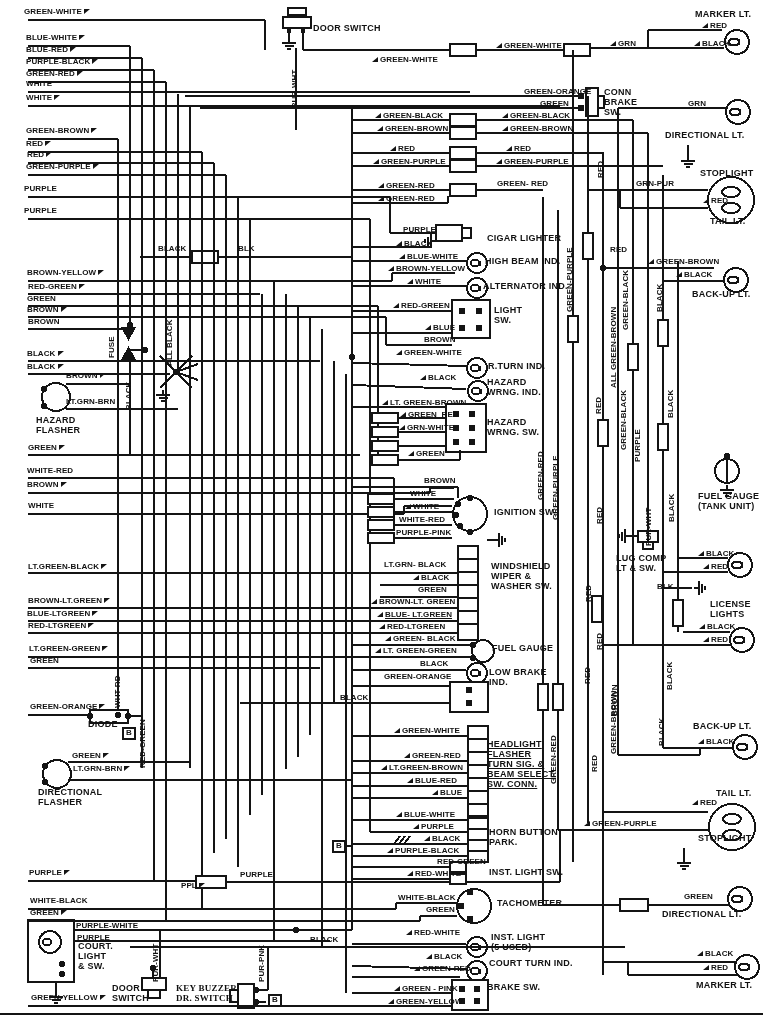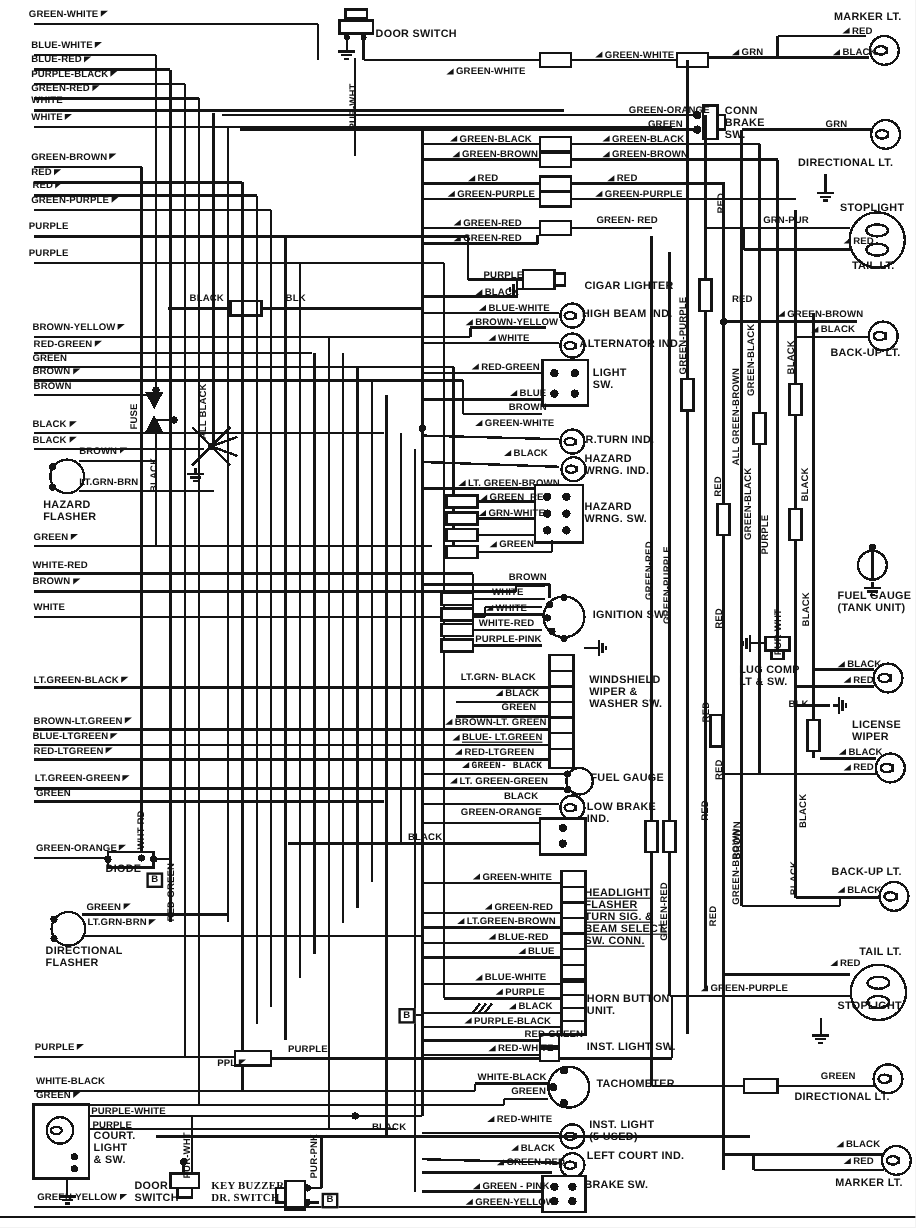--- a/index.html
+++ b/index.html
@@ -592,21 +592,21 @@
       <span class="lbl" style="left: 396px; top: 529px;"><span>PURPLE-PINK</span></span>
       <span class="lbl" style="left: 384px; top: 561px;"><span>LT.GRN- BLACK</span></span>
       <span class="lbl c" style="left: 491px; top: 562px;"><span>WINDSHIELD
 WIPER &amp;
 WASHER SW.</span></span>
       <span class="lbl" style="left: 413px; top: 574px;"><i class="flagL"></i><span>BLACK</span></span>
       <span class="lbl" style="left: 418px; top: 586px;"><span>GREEN</span></span>
       <span class="lbl" style="left: 371px; top: 598px;"><i class="flagL"></i><span>BROWN-LT. GREEN</span></span>
       <span class="lbl" style="left: 377px; top: 611px; text-decoration: underline;"><i class="flagL"></i><span>BLUE- LT.GREEN</span></span>
       <span class="lbl" style="left: 379px; top: 623px;"><i class="flagL"></i><span>RED-LTGREEN</span></span>
-      <span class="lbl" style="left: 385px; top: 635px; font-family: Liberation Mono, monospace;"><i class="flagL"></i><span>GREEN- BLACK</span></span>
+      <span class="lbl" style="left: 385px; top: 635px;"><i class="flagL"></i><span>GREEN- BLACK</span></span>
       <span class="lbl c" style="left: 492px; top: 644px;"><span>FUEL GAUGE</span></span>
       <span class="lbl" style="left: 375px; top: 647px;"><i class="flagL"></i><span>LT. GREEN-GREEN</span></span>
       <span class="lbl" style="left: 420px; top: 660px;"><span>BLACK</span></span>
       <span class="lbl c" style="left: 489px; top: 668px;"><span>LOW BRAKE
 IND.</span></span>
       <span class="lbl" style="left: 384px; top: 673px;"><span>GREEN-ORANGE</span></span>
       <span class="lbl" style="left: 394px; top: 727px;"><i class="flagL"></i><span>GREEN-WHITE</span></span>
       <span class="lbl" style="left: 404px; top: 752px;"><i class="flagL"></i><span>GREEN-RED</span></span>
       <span class="lbl" style="left: 381px; top: 764px;"><i class="flagL"></i><span>LT.GREEN-BROWN</span></span>
       <span class="lbl" style="left: 407px; top: 777px;"><i class="flagL"></i><span>BLUE-RED</span></span>
@@ -614,32 +614,32 @@
       <span class="lbl c" style="left: 487px; top: 740px; text-decoration: underline;"><span>HEADLIGHT
 FLASHER
 TURN SIG. &amp;
 BEAM SELECT.
 SW. CONN.</span></span>
       <span class="lbl" style="left: 396px; top: 811px;"><i class="flagL"></i><span>BLUE-WHITE</span></span>
       <span class="lbl" style="left: 413px; top: 823px;"><i class="flagL"></i><span>PURPLE</span></span>
       <span class="lbl" style="left: 424px; top: 835px;"><i class="flagL"></i><span>BLACK</span></span>
       <span class="lbl" style="left: 387px; top: 847px;"><i class="flagL"></i><span>PURPLE-BLACK</span></span>
       <span class="lbl c" style="left: 489px; top: 828px;"><span>HORN BUTTON
-UNIT.</span></span>
+PARK.</span></span>
       <span class="lbl" style="left: 437px; top: 858px;"><span>RED-GREEN</span></span>
       <span class="lbl" style="left: 407px; top: 870px;"><i class="flagL"></i><span>RED-WHITE</span></span>
       <span class="lbl c" style="left: 489px; top: 868px;"><span>INST. LIGHT SW.</span></span>
       <span class="lbl" style="left: 398px; top: 894px;"><span>WHITE-BLACK</span></span>
       <span class="lbl" style="left: 426px; top: 906px;"><span>GREEN</span></span>
       <span class="lbl c" style="left: 497px; top: 899px;"><span>TACHOMETER</span></span>
       <span class="lbl" style="left: 406px; top: 929px;"><i class="flagL"></i><span>RED-WHITE</span></span>
       <span class="lbl c" style="left: 491px; top: 933px;"><span>INST. LIGHT
 (5 USED)</span></span>
       <span class="lbl" style="left: 426px; top: 953px;"><i class="flagL"></i><span>BLACK</span></span>
-      <span class="lbl c" style="left: 489px; top: 959px;"><span>LEFT COURT IND.</span></span>
+      <span class="lbl c" style="left: 489px; top: 959px;"><span>COURT TURN IND.</span></span>
       <span class="lbl" style="left: 414px; top: 965px;"><i class="flagL"></i><span>GREEN-RED</span></span>
       <span class="lbl" style="left: 394px; top: 985px;"><i class="flagL"></i><span>GREEN - PINK</span></span>
       <span class="lbl c" style="left: 487px; top: 983px;"><span>BRAKE SW.</span></span>
       <span class="lbl" style="left: 388px; top: 998px;"><i class="flagL"></i><span>GREEN-YELLOW</span></span>
       <span class="lbl c" style="left: 695px; top: 10px;"><span>MARKER LT.</span></span>
       <span class="lbl" style="left: 702px; top: 22px;"><i class="flagL"></i><span>RED</span></span>
       <span class="lbl" style="left: 694px; top: 40px;"><i class="flagL"></i><span>BLACK</span></span>
       <span class="lbl" style="left: 688px; top: 100px;"><span>GRN</span></span>
       <span class="lbl c" style="left: 665px; top: 131px;"><span>DIRECTIONAL LT.</span></span>
       <span class="lbl v" style="left: 597px; top: 178px;"><span>RED</span></span>
@@ -666,21 +666,21 @@
       <span class="lbl v" style="left: 668px; top: 522px;"><span>BLACK</span></span>
       <span class="lbl c" style="left: 698px; top: 492px;"><span>FUEL GAUGE
 (TANK UNIT)</span></span>
       <span class="lbl c" style="left: 616px; top: 554px;"><span>LUG COMP
 LT &amp; SW.</span></span>
       <span class="lbl" style="left: 698px; top: 550px;"><i class="flagL"></i><span>BLACK</span></span>
       <span class="lbl" style="left: 703px; top: 563px;"><i class="flagL"></i><span>RED</span></span>
       <span class="lbl" style="left: 657px; top: 583px;"><span>BLK.</span></span>
       <span class="lbl v" style="left: 585px; top: 602px;"><span>RED</span></span>
       <span class="lbl c" style="left: 710px; top: 600px;"><span>LICENSE
-WIPER</span></span>
+LIGHTS</span></span>
       <span class="lbl" style="left: 699px; top: 623px;"><i class="flagL"></i><span>BLACK</span></span>
       <span class="lbl" style="left: 703px; top: 636px;"><i class="flagL"></i><span>RED</span></span>
       <span class="lbl v" style="left: 596px; top: 650px;"><span>RED</span></span>
       <span class="lbl v" style="left: 584px; top: 684px;"><span>RED</span></span>
       <span class="lbl v" style="left: 666px; top: 690px;"><span>BLACK</span></span>
       <span class="lbl v" style="left: 611px; top: 716px;"><span>BROWN</span></span>
       <span class="lbl v" style="left: 610px; top: 754px;"><span>GREEN-BROWN</span></span>
       <span class="lbl v" style="left: 550px; top: 784px;"><span>GREEN-RED</span></span>
       <span class="lbl v" style="left: 658px; top: 746px;"><span>BLACK</span></span>
       <span class="lbl v" style="left: 591px; top: 772px;"><span>RED</span></span>

